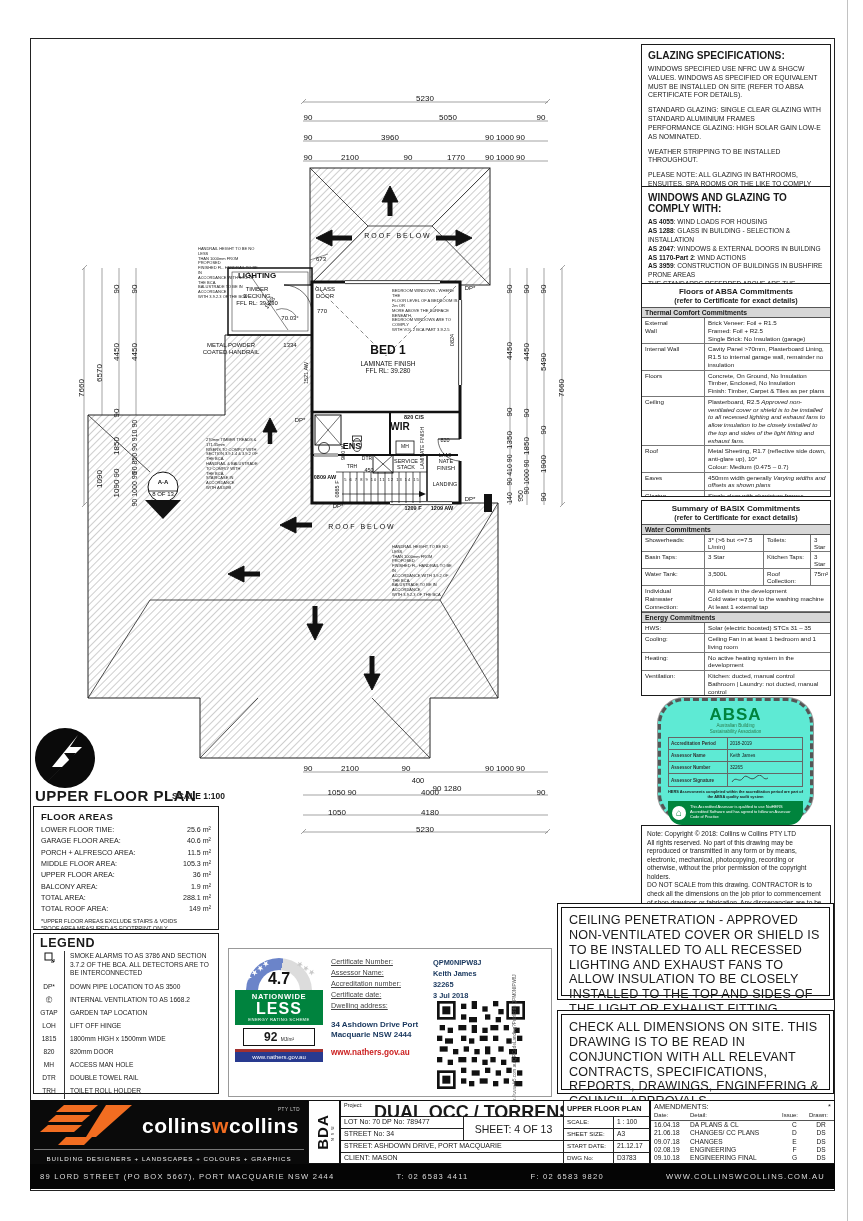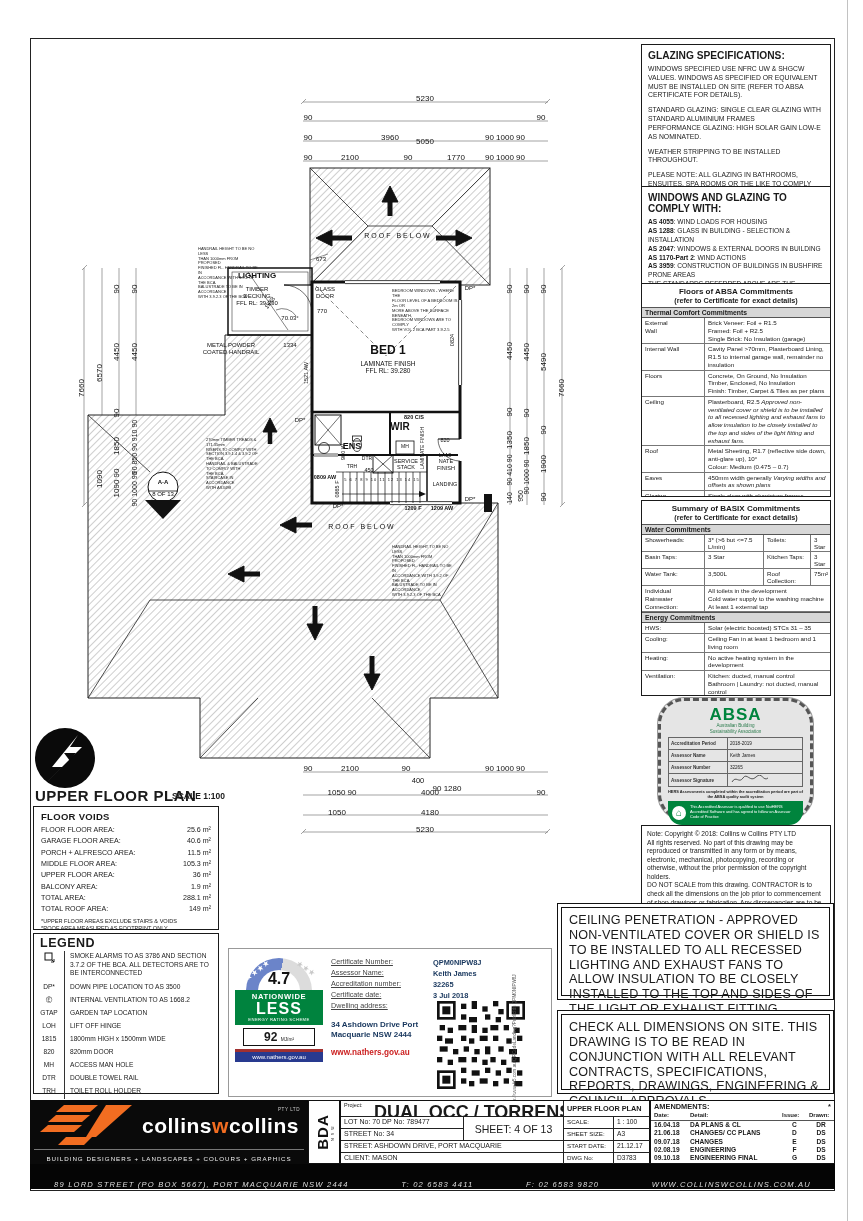--- a/index.html
+++ b/index.html
@@ -32,21 +32,21 @@
   .tl{width:56px;flex:none;padding:1px 3px;border-right:1px solid #777;font-size:6.2px;line-height:1.25;white-space:pre-line;}
   .tv{flex:1;padding:1px 3px;font-size:6.2px;line-height:1.25;white-space:pre-line;}
   .tv .it{font-style:italic;}
   .wrow{display:flex;border-bottom:1px solid #777;font-size:6.2px;}
   .wrow span{padding:1px 3px;}
   .w-a{width:56px;flex:none;border-right:1px solid #777;}
   .w-b{width:52px;flex:none;border-right:1px solid #777;}
   .w-c{width:40px;flex:none;border-right:1px solid #777;}
   .w-d{flex:1;}
   
-  .stamp{position:absolute;border:3px dashed #555;border-radius:26px;background:#e5e5e5;box-sizing:border-box;
+  .stamp{position:absolute;border:3px dashed #555;border-radius:26px;background:#5eead4;box-sizing:border-box;
          box-shadow:0 0 0 1px #999;padding:5px 7px 4px 7px;text-align:center;}
   .stamp .brand{color:#00843d;font-size:17px;font-weight:bold;letter-spacing:1px;line-height:1;}
   .stamp .bsub{color:#2e7d4f;font-size:4.6px;line-height:1.2;white-space:pre-line;margin-bottom:3px;}
   .stamp table{width:100%;border-collapse:collapse;}
   .stamp td{border:0.8px solid #666;font-size:4.6px;padding:1px 2px;text-align:left;height:9px;}
   .stamp td.fl{width:44%;font-weight:bold;color:#333;}
   .stamp .snote{font-size:3.9px;font-weight:bold;margin:3px 0 2px 0;line-height:1.2;}
   .stamp .banner{background:#00843d;color:#fff;font-size:3.9px;line-height:1.25;border-radius:0 0 14px 14px;
                  padding:4px 6px 5px 22px;position:relative;text-align:left;}
   .stamp .house{position:absolute;left:4px;top:5px;width:14px;height:14px;background:#fff;border-radius:50%;
@@ -101,22 +101,22 @@
             display:flex;flex-direction:column;align-items:center;}
   .bda .big{font-size:15px;font-weight:bold;letter-spacing:1px;color:#111;}
   .bda .sml{font-size:3.8px;letter-spacing:3px;color:#333;}
   .tb{position:absolute;border:1.3px solid #111;box-sizing:border-box;background:#fff;}
   .cell{position:absolute;box-sizing:border-box;font-size:7px;padding:1px 3px;overflow:hidden;white-space:nowrap;}
   .amd{position:absolute;border:1.3px solid #111;box-sizing:border-box;background:#fff;font-size:6.6px;}
   .amd-h{display:flex;justify-content:space-between;padding:1px 3px;font-size:7.4px;}
   .agrid{display:grid;grid-template-columns:36px 92px 27px 26px;padding:0 2px;line-height:1.28;}
   .agrid span{padding:0 1px;}
   .ahead{border-bottom:1px solid #555;font-size:6px;}
-  .footer{position:absolute;background:#050505;color:#ddd;display:flex;align-items:flex-end;
-          justify-content:space-between;font-size:7.6px;letter-spacing:1.2px;padding:0 24px;box-sizing:border-box;font-style:italic;}
+  .footer{position:absolute;background:#050505;color:#ddd;display:flex;align-items:center;
+          justify-content:space-between;font-size:7.6px;letter-spacing:1.2px;padding:0 10px;box-sizing:border-box;}
   .ptitle{position:absolute;font-size:15px;font-weight:bold;letter-spacing:0.5px;}
   .pscale{position:absolute;font-size:8.5px;font-weight:bold;}
   .tiny{position:absolute;font-size:4px;line-height:1.2;white-space:pre-line;color:#222;}
 </style>
 </head>
 <body>
 
 <div class="sheet">
   <div class="frame"></div>
   <div class="edge"></div>
@@ -339,21 +339,21 @@
   <div class="pl" style="left:300px;top:420px;">DP*</div>
   <div class="pl" style="left:338px;top:506px;">DP*</div>
   <div class="pl" style="left:470px;top:288px;">DP*</div>
   <div class="pl" style="left:470px;top:499px;">DP*</div>
   <div class="pl" style="left:163px;top:482px;font-weight:bold;">A-A</div>
   <div class="pl" style="left:163px;top:494px;">8 OF 13</div>
   <div class="pl" style="left:382px;top:480px;font-size:4px;letter-spacing:1px;">5  6  7  8  9  10 11 12 13 14 15</div>
 
   <div class="pd" style="left:425px;top:98px;">5230</div>
   <div class="pd" style="left:308px;top:117px;">90</div>
-  <div class="pd" style="left:425px;top:117px;margin-top:24px;">5050</div>
+  <div class="pd" style="left:448px;top:117px;">5050</div>
   <div class="pd" style="left:541px;top:117px;">90</div>
   <div class="pd" style="left:308px;top:137px;">90</div>
   <div class="pd" style="left:390px;top:137px;">3960</div>
   <div class="pd" style="left:505px;top:137px;">90 1000 90</div>
   <div class="pd" style="left:308px;top:157px;">90</div>
   <div class="pd" style="left:350px;top:157px;">2100</div>
   <div class="pd" style="left:408px;top:157px;">90</div>
   <div class="pd" style="left:456px;top:157px;">1770</div>
   <div class="pd" style="left:505px;top:157px;">90 1000 90</div>
 
@@ -562,23 +562,23 @@
 
   <svg class="abs" style="left:34px;top:727px;" width="62" height="62" viewBox="0 0 62 62">
     <circle cx="31" cy="31" r="30" fill="#0a0a0a"></circle>
     <polygon points="44,8 18,40 28,40 14,54 48,20 36,20" fill="#fff"></polygon>
     <polygon points="30,26 42,26 36,34" fill="#0a0a0a"></polygon>
   </svg>
   <div class="ptitle" style="left:35px;top:787px;">UPPER FLOOR PLAN</div>
   <div class="pscale" style="left:172px;top:791px;">SCALE 1:100</div>
 
   <div class="b fa" style="left:33px;top:806px;width:186px;height:124px;">
-    <div class="fat">FLOOR VOIDS</div>
+    <div class="fat">FLOOR AREAS</div>
     <div class="farow">
-        <span>FLOOR FLOOR AREA:</span>
+        <span>LOWER FLOOR TIME:</span>
         <span>25.6 m²</span>
       </div>
     <div class="farow">
         <span>GARAGE FLOOR AREA:</span>
         <span>40.6 m²</span>
       </div>
     <div class="farow">
         <span>PORCH + ALFRESCO AREA:</span>
         <span>11.5 m²</span>
       </div>
@@ -800,21 +800,21 @@
     <div class="cell" style="left:222px;top:16px;width:50px;height:12px;border-left:1px solid #222;border-bottom:1px solid #222;font-size:6.2px;">SCALE:</div>
     <div class="cell" style="left:272px;top:16px;width:38px;height:12px;border-left:1px solid #222;border-bottom:1px solid #222;font-size:6.6px;">1 : 100</div>
     <div class="cell" style="left:222px;top:28px;width:50px;height:12px;border-left:1px solid #222;border-bottom:1px solid #222;font-size:6.2px;">SHEET SIZE:</div>
     <div class="cell" style="left:272px;top:28px;width:38px;height:12px;border-left:1px solid #222;border-bottom:1px solid #222;font-size:6.6px;">A3</div>
     <div class="cell" style="left:222px;top:40px;width:50px;height:12px;border-left:1px solid #222;border-bottom:1px solid #222;font-size:6.2px;">START DATE:</div>
     <div class="cell" style="left:272px;top:40px;width:38px;height:12px;border-left:1px solid #222;border-bottom:1px solid #222;font-size:6.6px;">21.12.17</div>
     <div class="cell" style="left:222px;top:52px;width:50px;height:12px;border-left:1px solid #222;font-size:6.2px;">DWG No:</div>
     <div class="cell" style="left:272px;top:52px;width:38px;height:12px;border-left:1px solid #222;font-size:6.6px;">D3783</div>
   </div>
 
-  <div class="amd" style="left:650px;top:1100px;width:185px;height:64px;font-weight:bold;">
+  <div class="amd" style="left:650px;top:1100px;width:185px;height:64px;">
     <div class="amd-h">
       <span>AMENDMENTS:</span>
       <span>*</span>
     </div>
     <div class="agrid ahead">
       <span>Date:</span>
         <span>Detail:</span>
         <span>Issue:</span>
         <span>Drawn:</span>
     </div>

